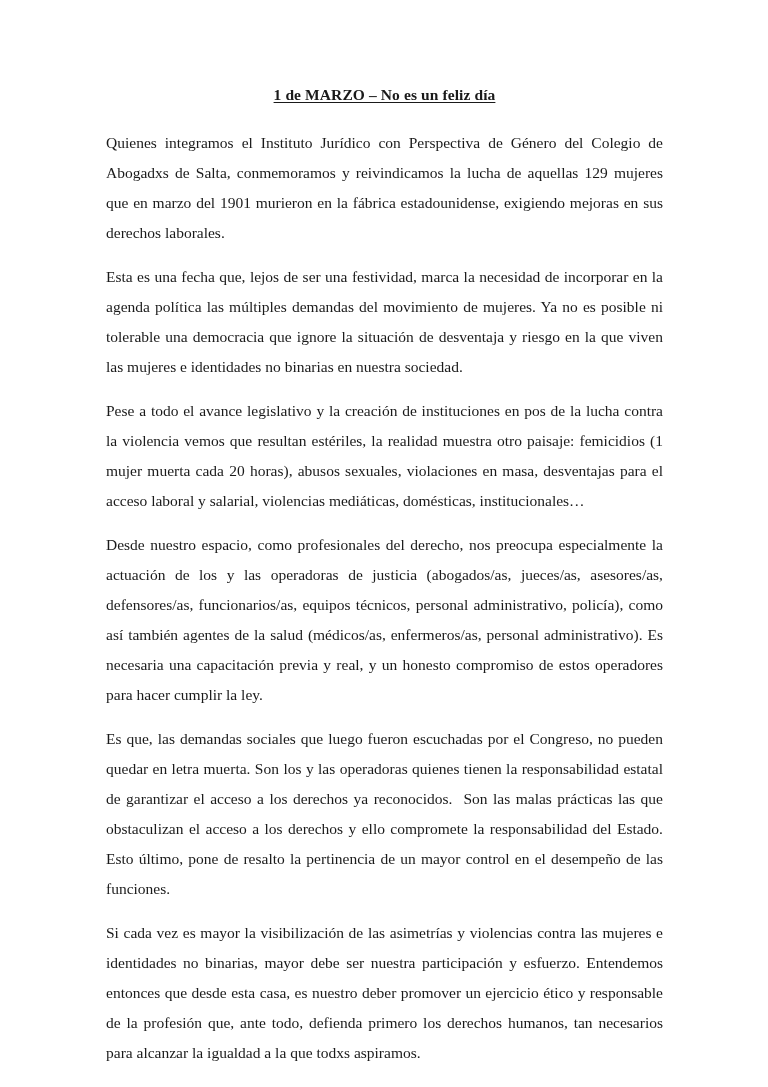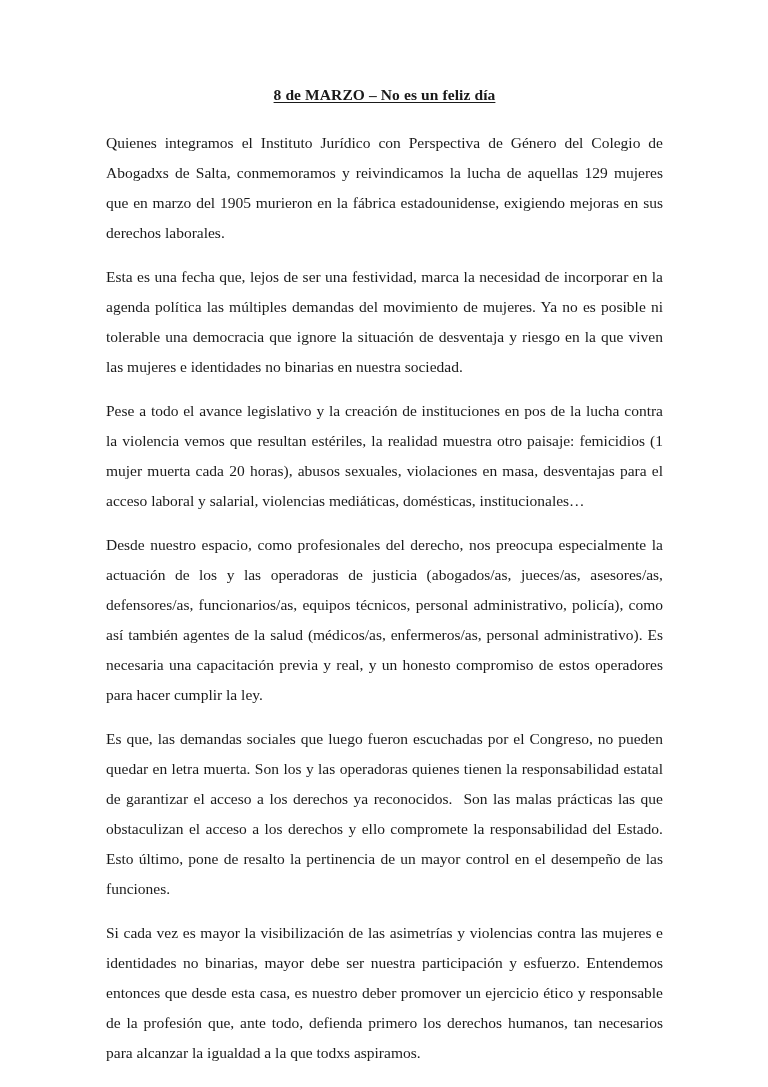--- a/index.html
+++ b/index.html
@@ -56,23 +56,23 @@
   .para:last-child {
     margin-bottom: 12px;
   }
 </style>
 </head>
 <body>
 
 <div class="page">
   <article class="doc-body">
 
-    <h1 class="doc-title">8 de MARZO – No es un feliz día</h1>
+    <h1 class="doc-title">1 de MARZO – No es un feliz día</h1>
 
-    <p class="para">Quienes integramos el Instituto Jurídico con Perspectiva de Género del Colegio de Abogadxs de Salta, conmemoramos y reivindicamos la lucha de aquellas 129 mujeres que en marzo del 1905 murieron en la fábrica estadounidense, exigiendo mejoras en sus derechos laborales.</p>
+    <p class="para">Quienes integramos el Instituto Jurídico con Perspectiva de Género del Colegio de Abogadxs de Salta, conmemoramos y reivindicamos la lucha de aquellas 129 mujeres que en marzo del 1901 murieron en la fábrica estadounidense, exigiendo mejoras en sus derechos laborales.</p>
 
     <p class="para">Esta es una fecha que, lejos de ser una festividad, marca la necesidad de incorporar en la agenda política las múltiples demandas del movimiento de mujeres. Ya no es posible ni tolerable una democracia que ignore la situación de desventaja y riesgo en la que viven las mujeres e identidades no binarias en nuestra sociedad.</p>
 
     <p class="para">Pese a todo el avance legislativo y la creación de instituciones en pos de la lucha contra la violencia vemos que resultan estériles, la realidad muestra otro paisaje: femicidios (1 mujer muerta cada 20 horas), abusos sexuales, violaciones en masa, desventajas para el acceso laboral y salarial, violencias mediáticas, domésticas, institucionales…</p>
 
     <p class="para">Desde nuestro espacio, como profesionales del derecho, nos preocupa especialmente la actuación de los y las operadoras de justicia (abogados/as, jueces/as, asesores/as, defensores/as, funcionarios/as, equipos técnicos, personal administrativo, policía), como así también agentes de la salud (médicos/as, enfermeros/as, personal administrativo). Es necesaria una capacitación previa y real, y un honesto compromiso de estos operadores para hacer cumplir la ley.</p>
 
     <p class="para">Es que, las demandas sociales que luego fueron escuchadas por el Congreso, no pueden quedar en letra muerta. Son los y las operadoras quienes tienen la responsabilidad estatal de garantizar el acceso a los derechos ya reconocidos.  Son las malas prácticas las que obstaculizan el acceso a los derechos y ello compromete la responsabilidad del Estado. Esto último, pone de resalto la pertinencia de un mayor control en el desempeño de las funciones.</p>
 
     <p class="para">Si cada vez es mayor la visibilización de las asimetrías y violencias contra las mujeres e identidades no binarias, mayor debe ser nuestra participación y esfuerzo. Entendemos entonces que desde esta casa, es nuestro deber promover un ejercicio ético y responsable de la profesión que, ante todo, defienda primero los derechos humanos, tan necesarios para alcanzar la igualdad a la que todxs aspiramos.</p>

